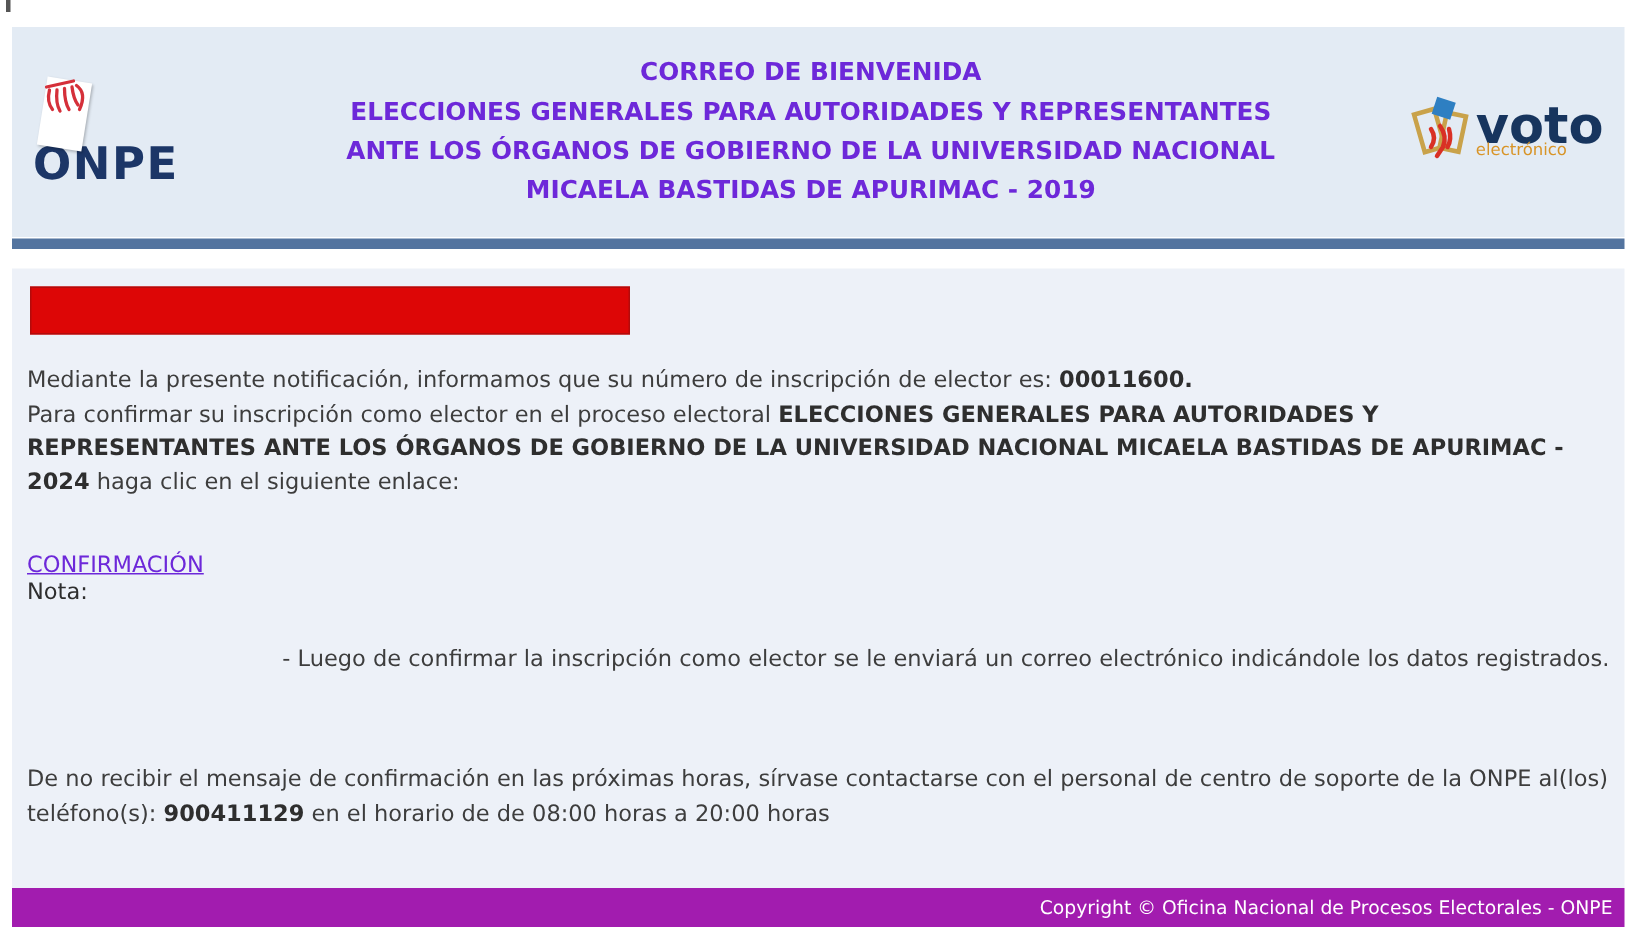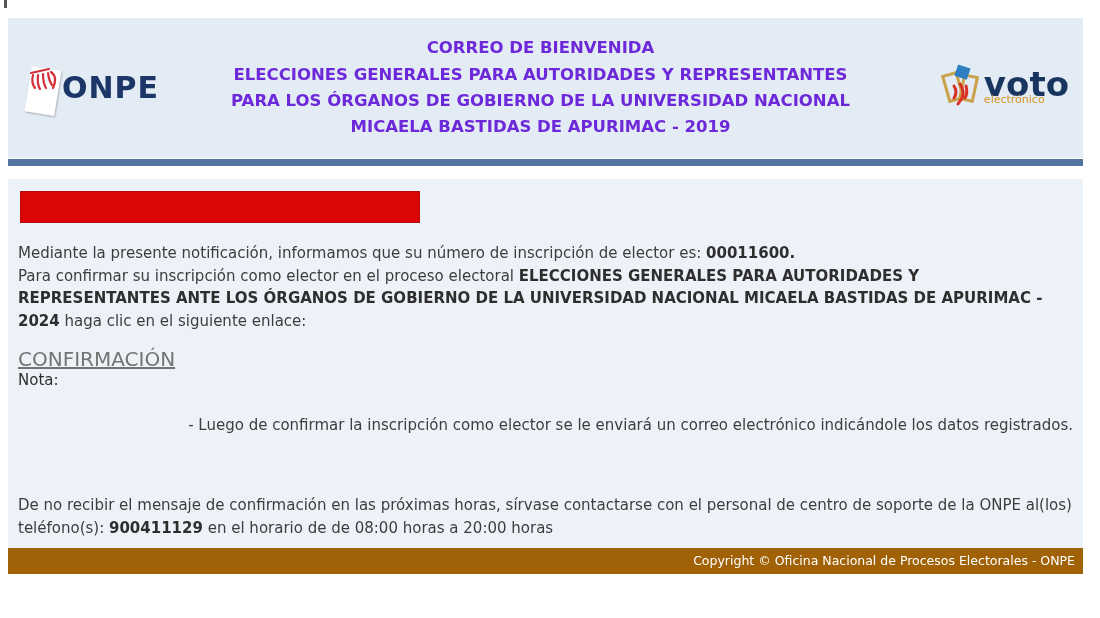--- a/index.html
+++ b/index.html
@@ -23,22 +23,21 @@
   .header {
     background: #e3ebf4;
     height: 140px;
     display: flex;
     align-items: center;
     padding: 0 14px;
   }
   .onpe-logo {
     width: 140px;
     display: flex;
-    flex-direction: row;
-    align-items: center;
+    flex-direction: column;
     line-height: 1;
   }
   .onpe-ballot {
     width: 40px; height: 52px;
     position: relative;
     margin-bottom: -8px;
   }
   .onpe-ballot .card {
     position: absolute; left: 6px; top: 2px;
     width: 30px; height: 46px;
@@ -80,63 +79,63 @@
   }
   .header-bar {
     height: 7px;
     background: #53749f;
     margin-top: 1px;
   }
   
   .content {
     margin-top: 13px;
     background: #edf1f8;
-    height: 369px;
+    height: 413px;
     padding: 0 10px;
     color: #3d3d3d;
     font-size: 15px;
     overflow: hidden;
   }
   .redacted {
     margin-top: 12px;
     margin-left: 2px;
     width: 400px; height: 32px;
     background: #dd0606;
     border: 1px solid #b30b0b;
   }
   .para1 {
     margin-top: 19px;
     line-height: 1.5;
   }
   .bold { font-weight: bold; color: #2e2e2e; }
   .confirm-link {
     display: inline-block;
-    margin-top: 15px;
-    color: #737373;
+    margin-top: 35px;
+    color: #6d28d9;
     text-decoration: underline;
-    font-size: 20px;
+    font-size: 15px;
     cursor: pointer;
   }
   .nota {
     font-weight: normal;
     color: #2e2e2e;
   }
   .note-line {
     margin-top: 27px;
     padding-left: 4px;
     text-align: right;
   }
   .support {
     margin-top: 60px;
     line-height: 1.5;
   }
   
   .footer {
     height: 26px;
-    background: #a16207;
+    background: #a21caf;
     color: #ffffff;
     font-size: 12.5px;
     text-align: right;
     line-height: 26px;
     padding-right: 8px;
   }
 </style>
 </head>
 <body>
 
@@ -159,21 +158,21 @@
             <path d="M29 6 q7 5 2 16"></path>
           </g>
         </svg>
       </div>
       <div class="onpe-word">ONPE</div>
     </div>
 
     <div class="header-title">
       <div>CORREO DE BIENVENIDA</div>
       <div>ELECCIONES GENERALES PARA AUTORIDADES Y REPRESENTANTES</div>
-      <div>PARA LOS ÓRGANOS DE GOBIERNO DE LA UNIVERSIDAD NACIONAL</div>
+      <div>ANTE LOS ÓRGANOS DE GOBIERNO DE LA UNIVERSIDAD NACIONAL</div>
       <div>MICAELA BASTIDAS DE APURIMAC - 2019</div>
     </div>
 
     <div class="voto-logo">
       <svg width="42" height="48" viewBox="0 0 42 48">
         <g>
           <rect x="6" y="10" width="14" height="26" fill="none" stroke="#c9a24a" stroke-width="3" transform="rotate(-16 13 23)"></rect>
           <rect x="22" y="12" width="13" height="24" fill="none" stroke="#c9a24a" stroke-width="3" transform="rotate(12 28 24)"></rect>
           <rect x="16" y="2" width="13" height="12" fill="#2e7fc2" transform="rotate(18 22 8)"></rect>
           <g fill="none" stroke="#d93025" stroke-width="3" stroke-linecap="round">

